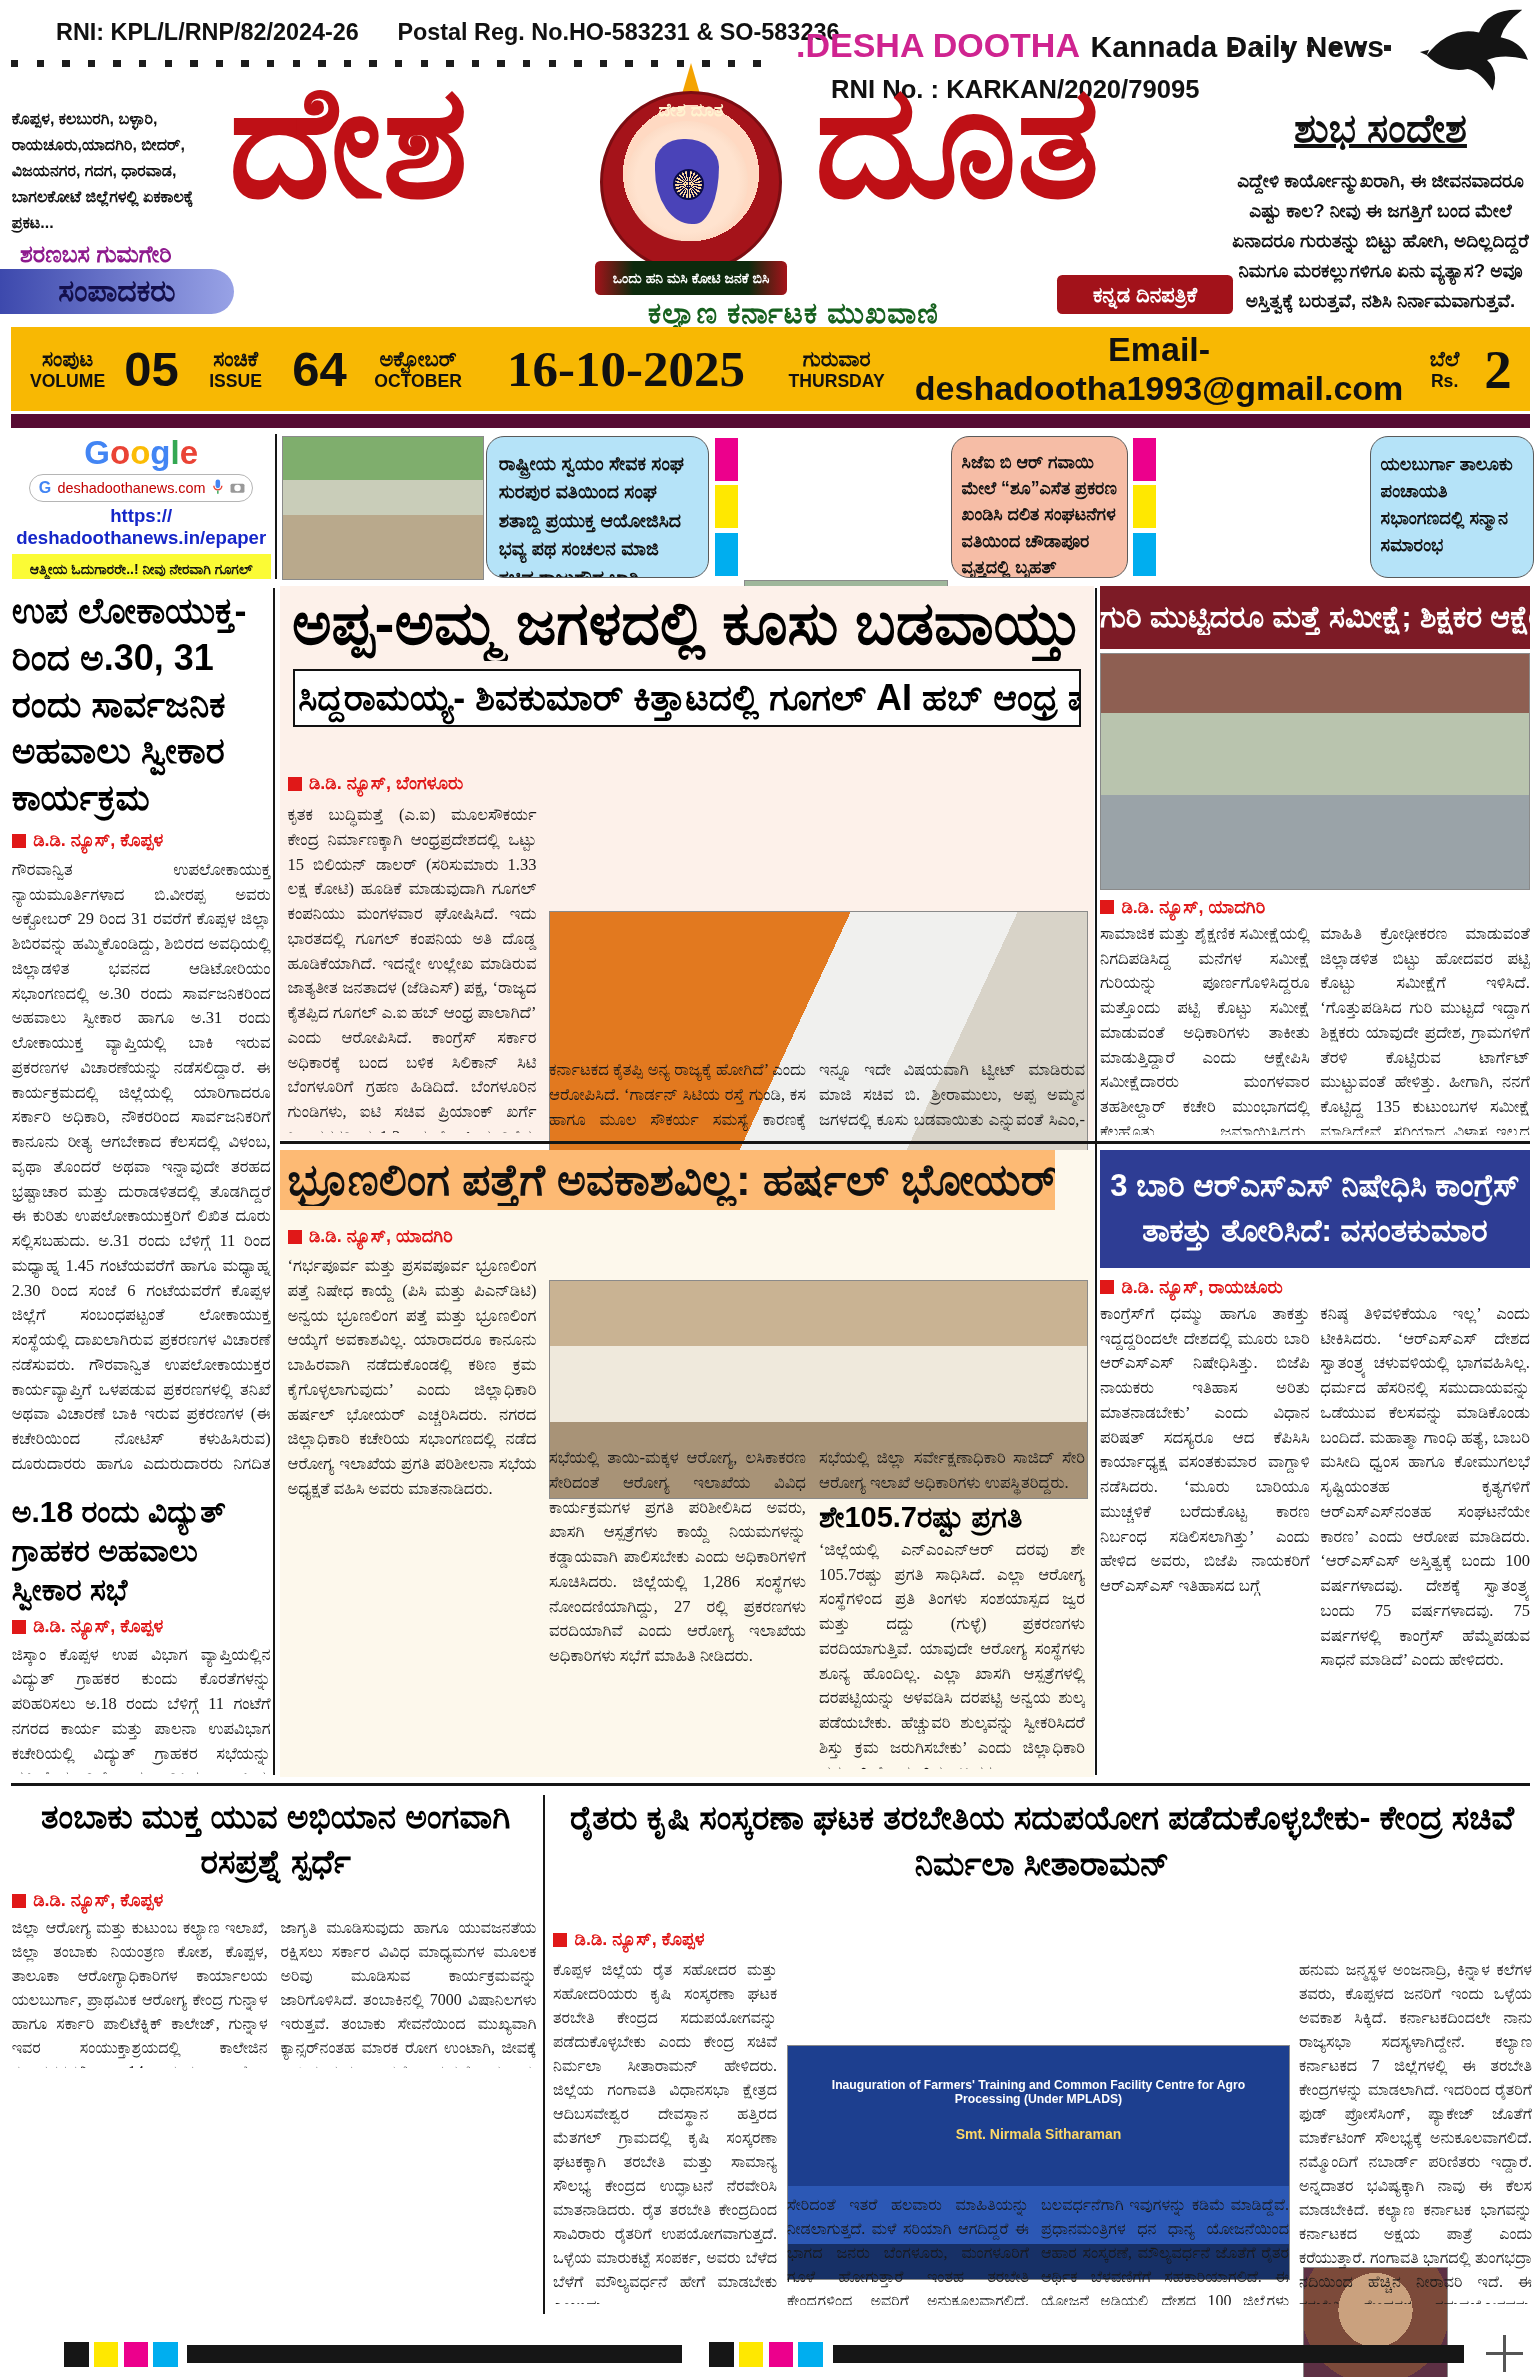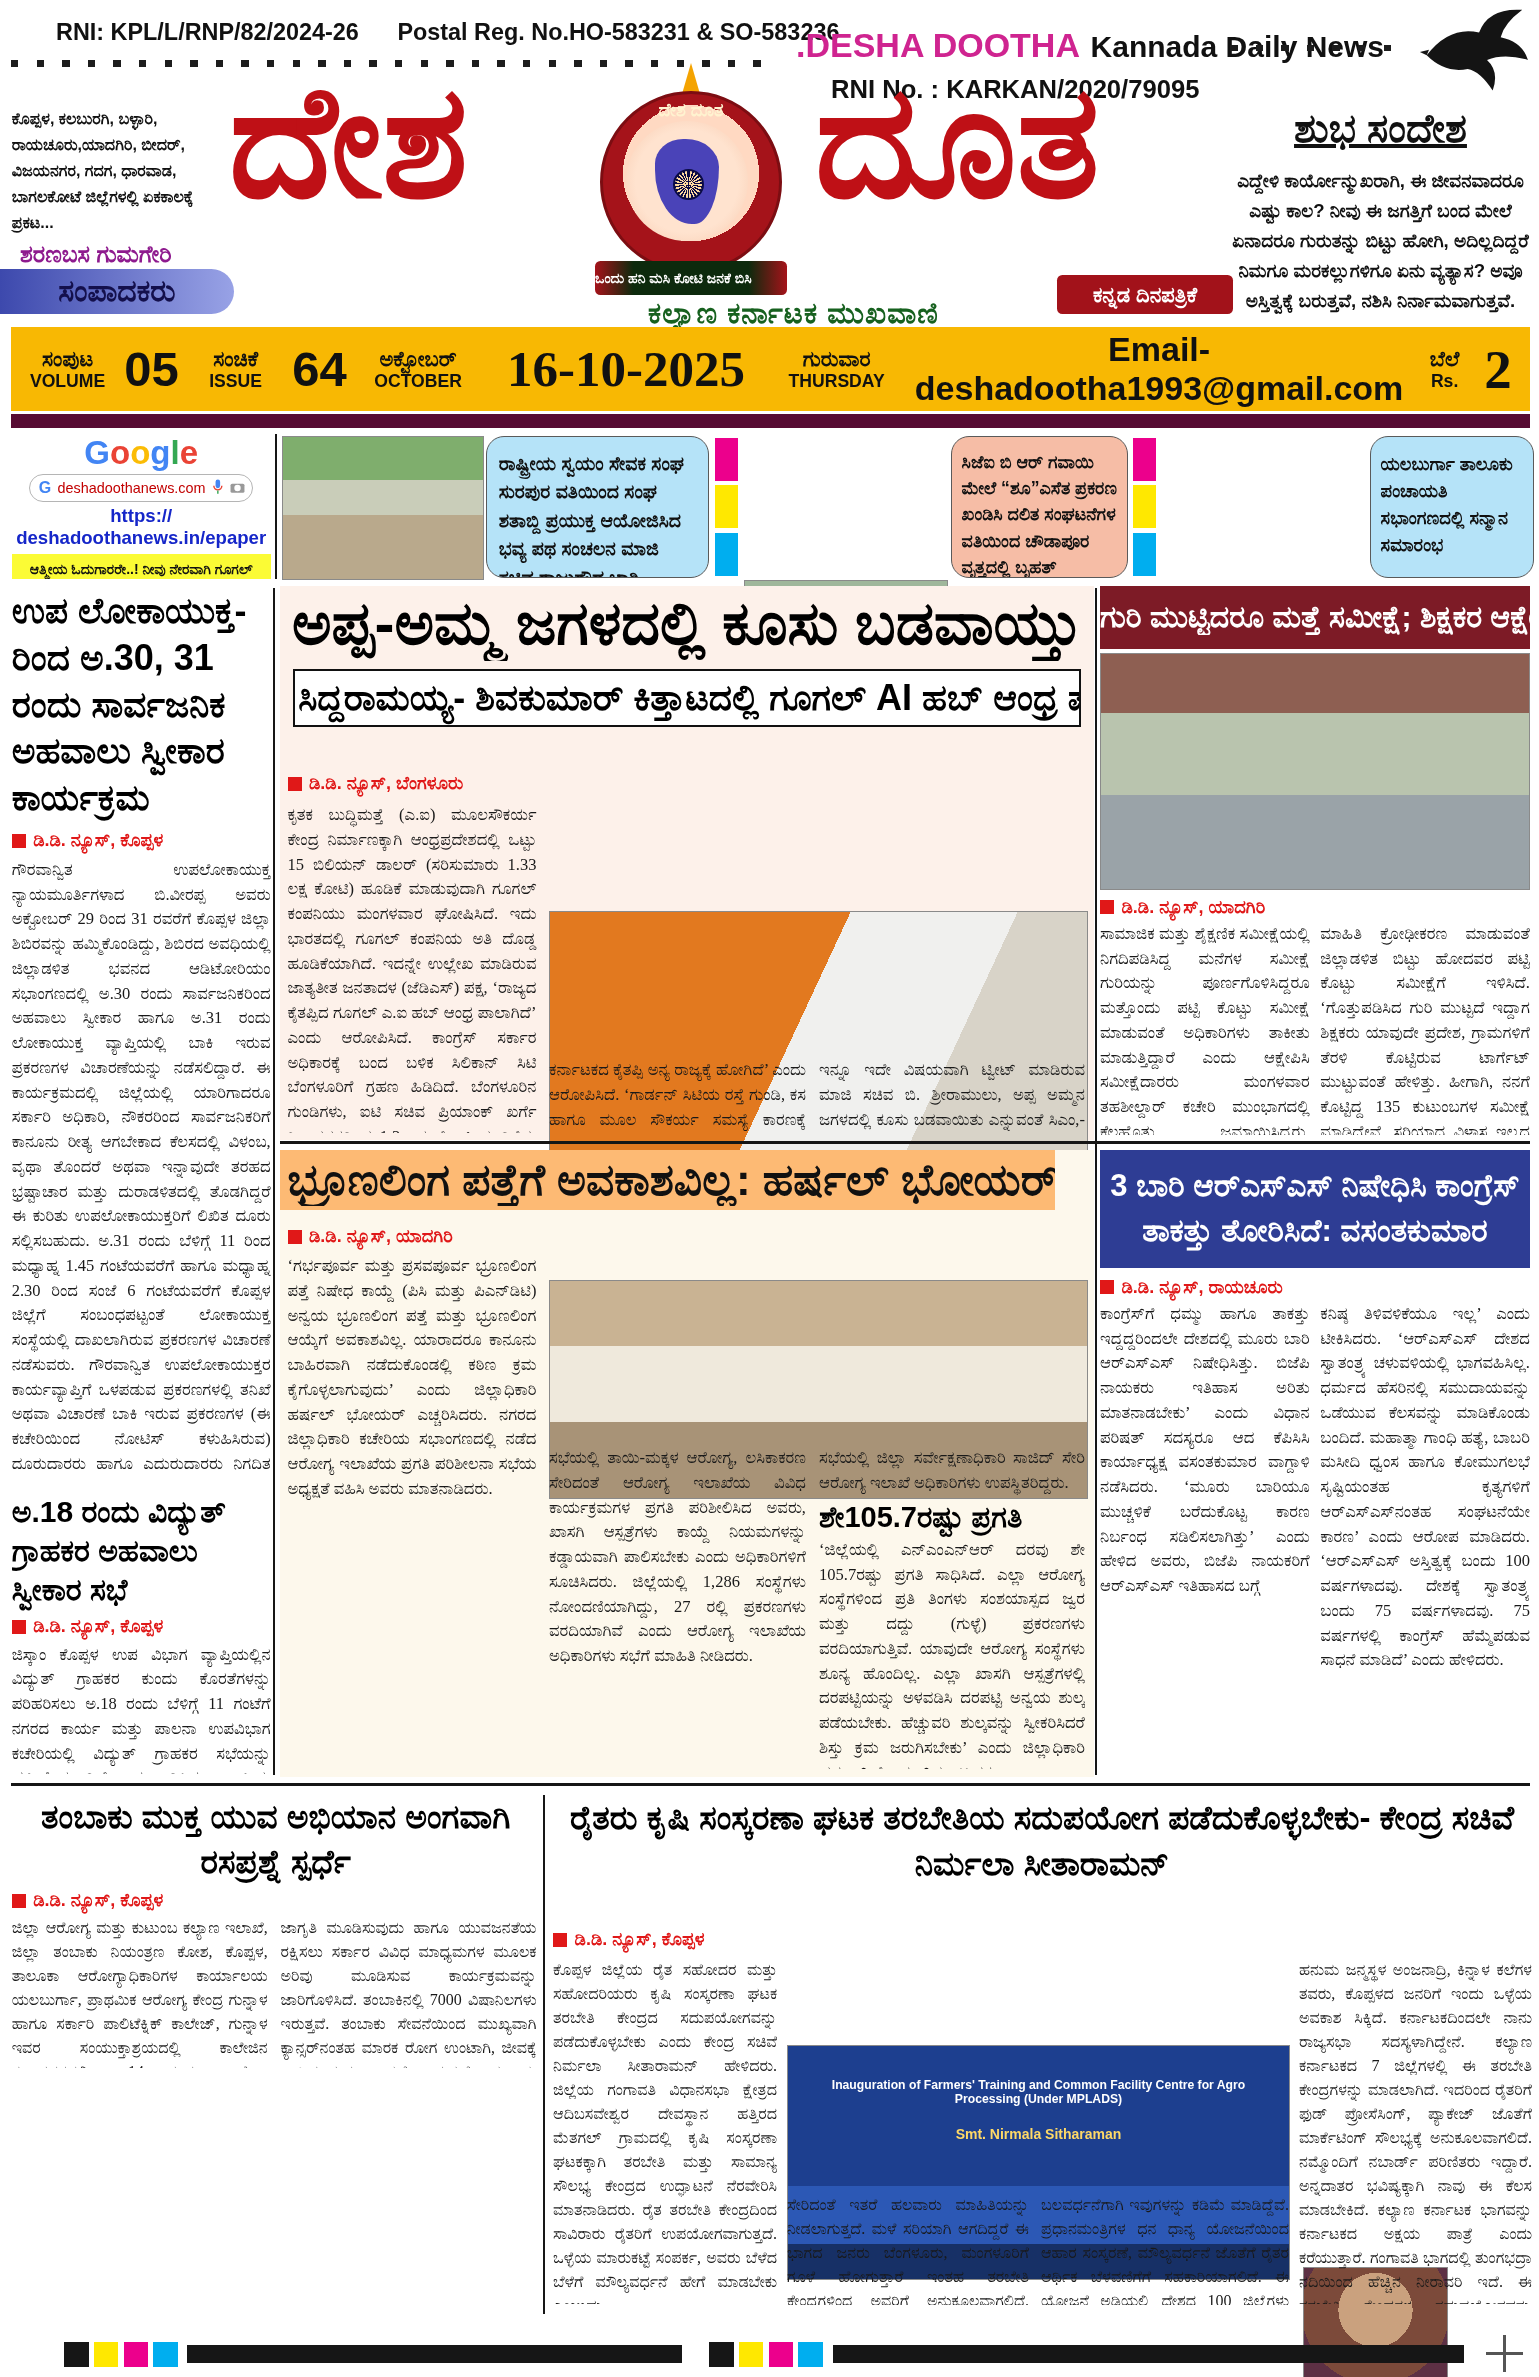--- a/index.html
+++ b/index.html
@@ -72,21 +72,21 @@
 
   <div class="abs" style="left:595px;top:63px;width:192px;height:237px;">
     <div style="position:absolute;left:87px;top:0;width:0;height:0;border-left:9.6px solid transparent;border-right:9.6px solid transparent;border-bottom:31px solid #f4a300;"></div>
     <div style="position:absolute;left:5.3px;top:28px;width:176px;height:176px;border-radius:50%;background:radial-gradient(circle at 50% 45%,#ffd9c2 0 52%,#a5131a 52% 100%);border:3.2px solid #7c0d12;"></div>
     <div style="position:absolute;left:31px;top:58px;width:122px;height:120px;border-radius:50%;background:radial-gradient(circle,#ffe3cf 0 60%,#f7c7ab 100%);display:flex;align-items:center;justify-content:center;">
       <div style="width:64px;height:85px;background:#4a43b8;border-radius:46% 54% 40% 60%/30% 34% 70% 66%;position:relative;">
         <div style="position:absolute;left:18px;top:30px;width:27px;height:27px;border-radius:50%;background:repeating-conic-gradient(#0b0b46 0 8deg,#ffd9a0 8deg 16deg);border:2.1px solid #0b0b46;"></div>
       </div>
     </div>
     <div class="bold" style="position:absolute;left:0;top:37px;width:192px;text-align:center;color:#fff3d0;font-size:18px;">ದೇಶ ದೂತ</div>
-    <div style="position:absolute;left:0px;top:198px;width:192px;height:34px;background:linear-gradient(90deg,#a5131a,#0d2a0d 20% 80%,#a5131a);border-radius:5.3px;display:flex;align-items:center;">
+    <div style="position:absolute;left:0px;top:198px;width:192px;height:34px;background:linear-gradient(90deg,#a5131a,#0d2a0d 20% 80%,#a5131a);border-radius:5.3px;display:flex;align-items:center;justify-content:center;">
       <span class="bold" style="color:#ffffff;font-size:14px;">ಒಂದು ಹನಿ ಮಸಿ ಕೋಟಿ ಜನಕೆ ಬಿಸಿ</span>
     </div>
   </div>
 
   <div class="abs bold center" style="left:554px;top:297px;width:479px;font-size:29px;color:#17611f;letter-spacing:1.1px;">ಕಲ್ಯಾಣ ಕರ್ನಾಟಕ ಮುಖವಾಣಿ</div>
   <div class="abs" style="left:1057px;top:275px;width:176px;height:39px;background:#a2121a;border-radius:5.3px;display:flex;align-items:center;justify-content:center;">
     <span class="bold" style="color:#fff;font-size:21px;">ಕನ್ನಡ ದಿನಪತ್ರಿಕೆ</span>
   </div>
 
   <div class="abs" style="left:1230px;top:106px;width:301px;">

